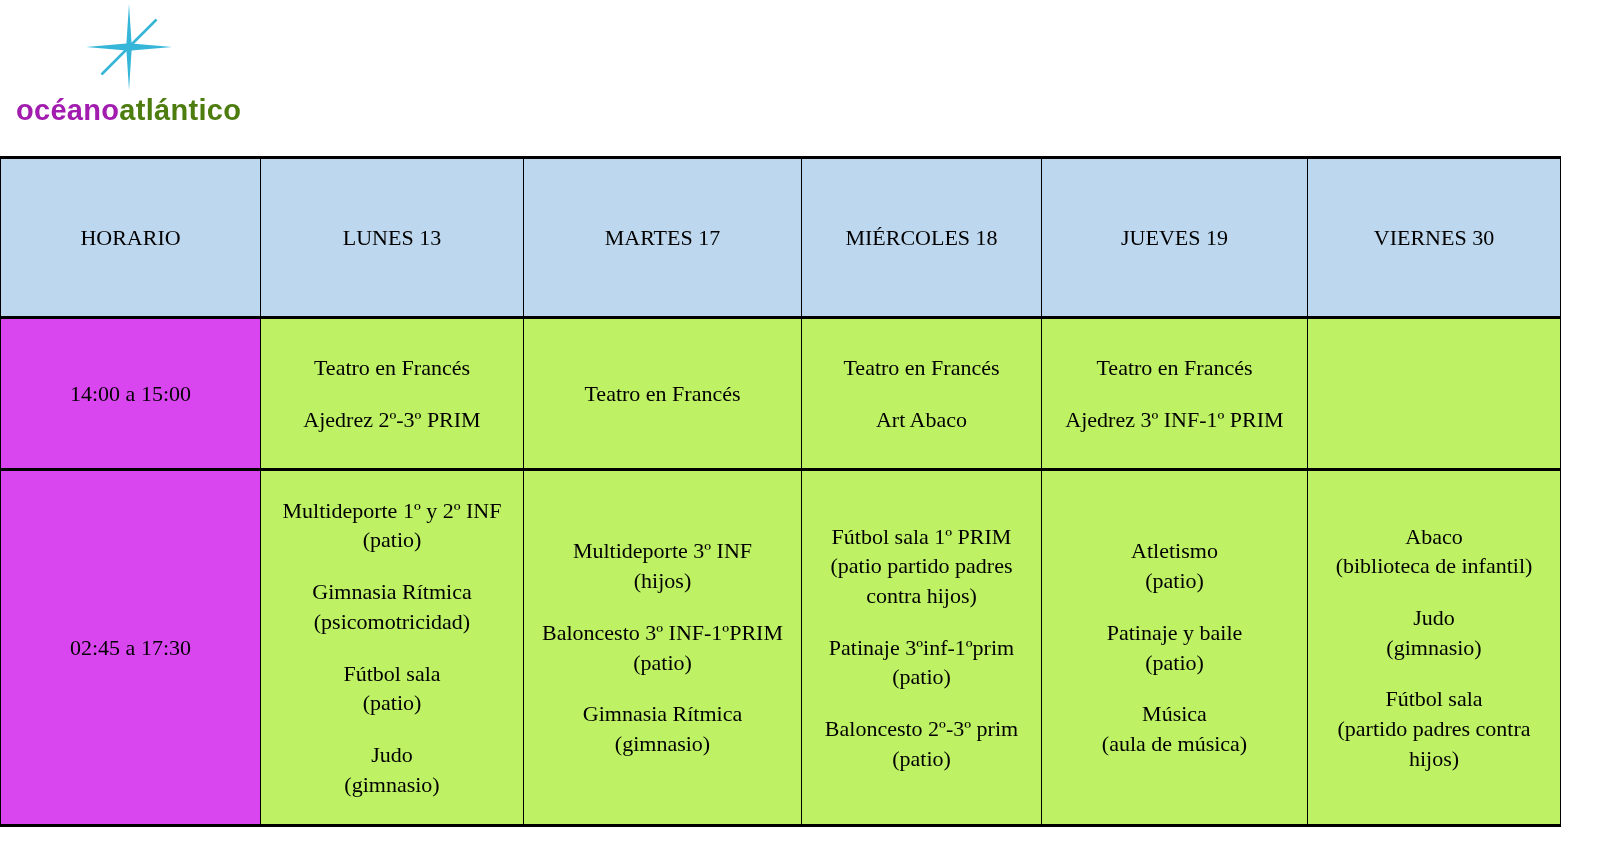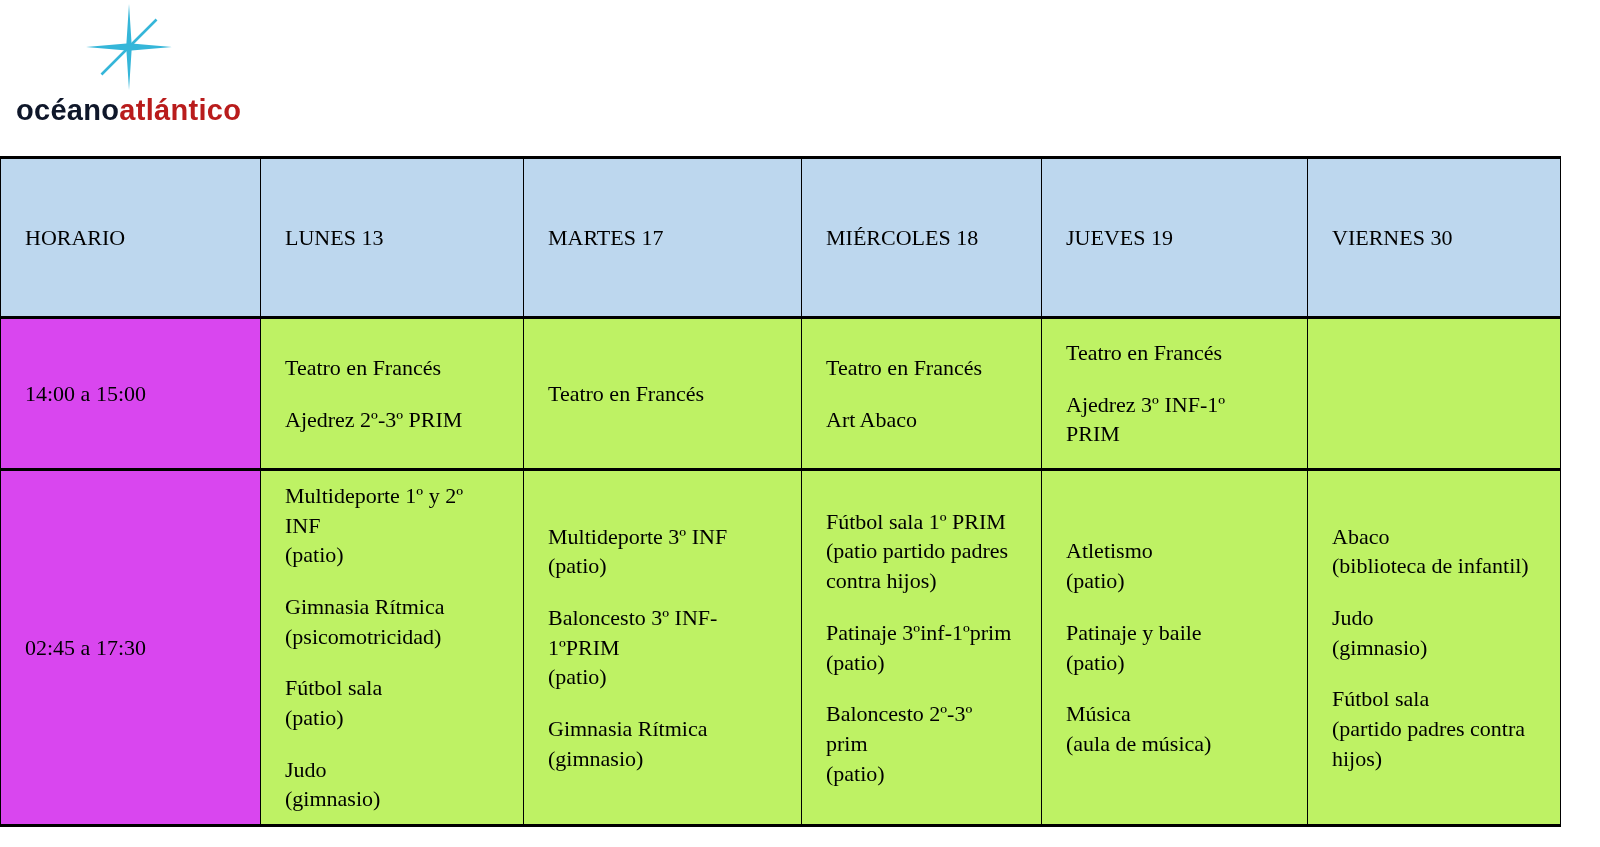--- a/index.html
+++ b/index.html
@@ -27,46 +27,46 @@
   }
   .logo-text {
     position: absolute;
     left: 16px;
     top: 94px;
     font-family: "Liberation Sans", sans-serif;
     font-weight: bold;
     font-size: 29px;
     letter-spacing: 0.3px;
   }
-  .logo-oceano   { color: #0f172a; }
-  .logo-atlantico{ color: #b91c1c; }
+  .logo-oceano   { color: #a21caf; }
+  .logo-atlantico{ color: #4d7c0f; }
 
   
   table.schedule {
     width: 1560px;
     border-collapse: collapse;
     table-layout: fixed;
   }
   table.schedule col.c-horario   { width: 260px; }
   table.schedule col.c-lunes     { width: 263px; }
   table.schedule col.c-martes    { width: 278px; }
   table.schedule col.c-miercoles { width: 240px; }
   table.schedule col.c-jueves    { width: 266px; }
   table.schedule col.c-viernes   { width: 253px; }
 
   table.schedule th,
   table.schedule td {
     border: 1px solid #000000;
     border-top-width: 3px;
     border-bottom-width: 3px;
-    text-align: left;
+    text-align: center;
     vertical-align: middle;
     font-size: 22px;
     font-weight: normal;
-    padding: 6px 24px;
+    padding: 6px 8px;
   }
 
   tr.header-row th {
     height: 160px;
     background: #bdd7ee;
   }
   th.time-cell {
     background: #d946ef;
   }
   td.day-cell {
@@ -141,21 +141,21 @@
 (patio)</div>
         <div class="para">Gimnasia Rítmica
 (psicomotricidad)</div>
         <div class="para">Fútbol sala
 (patio)</div>
         <div class="para">Judo
 (gimnasio)</div>
       </td>
       <td class="day-cell">
         <div class="para">Multideporte 3º INF
-(patio)</div>
+(hijos)</div>
         <div class="para">Baloncesto 3º INF-1ºPRIM
 (patio)</div>
         <div class="para">Gimnasia Rítmica
 (gimnasio)</div>
       </td>
       <td class="day-cell">
         <div class="para">Fútbol sala 1º PRIM
 (patio partido padres contra hijos)</div>
         <div class="para">Patinaje 3ºinf-1ºprim
 (patio)</div>

